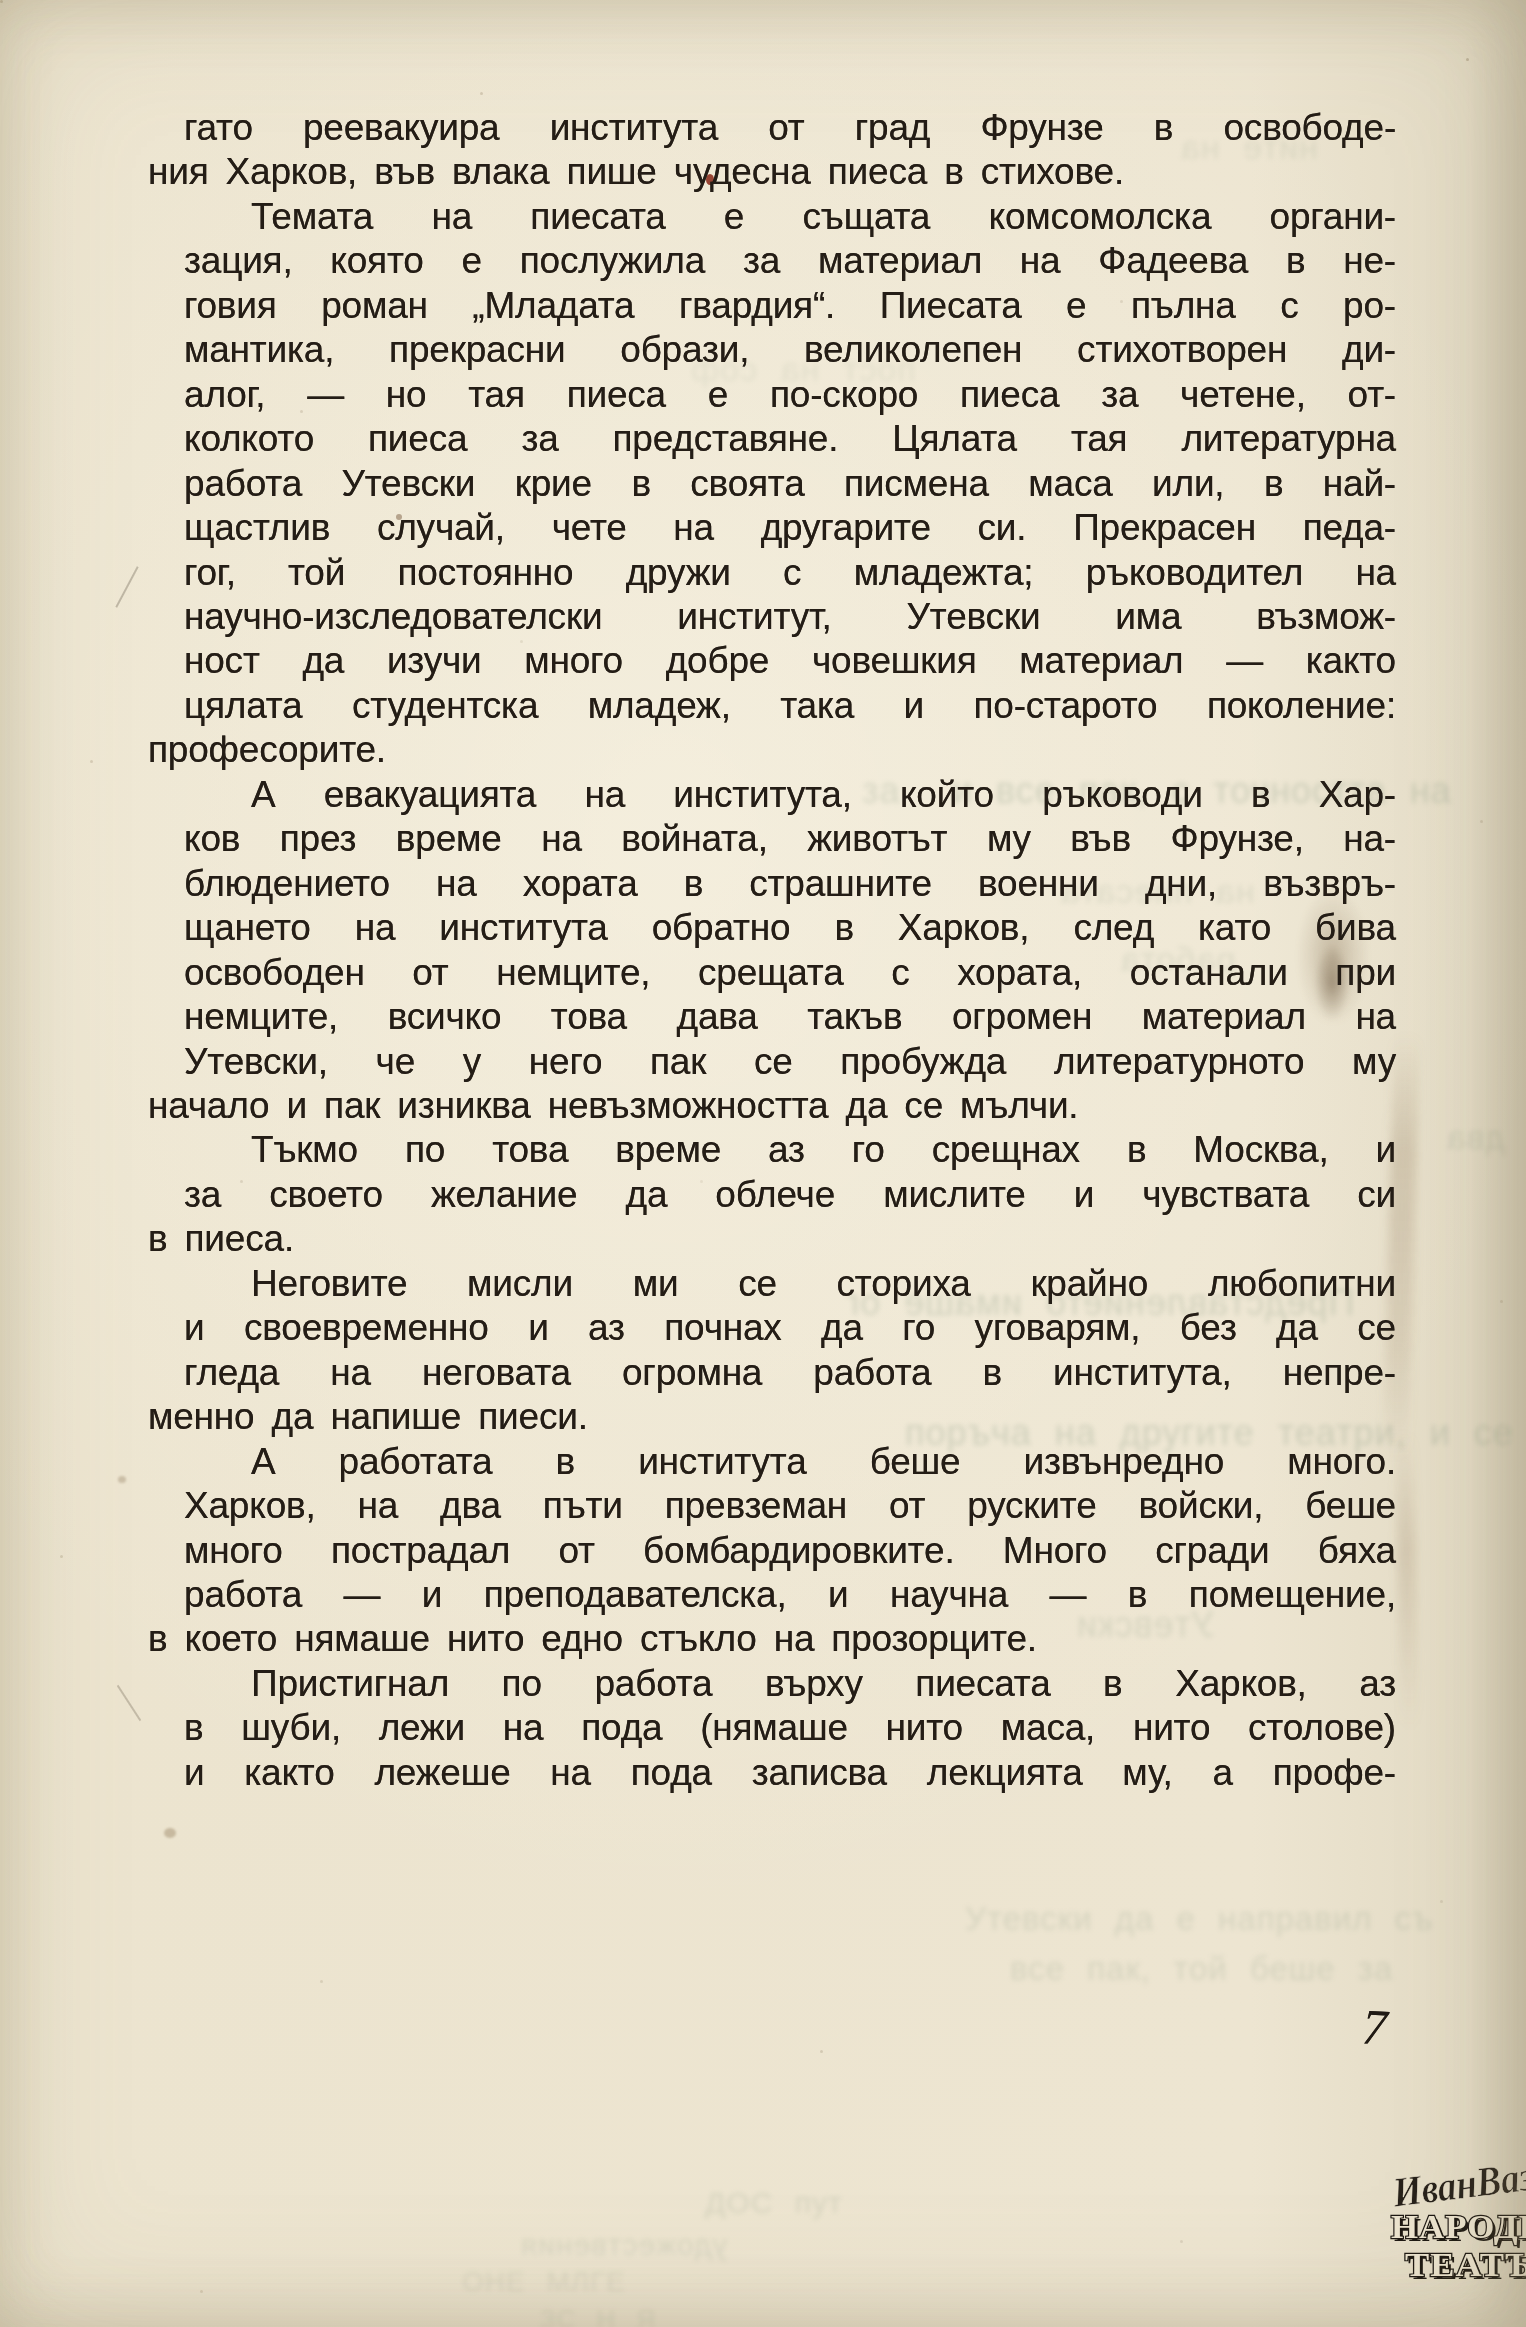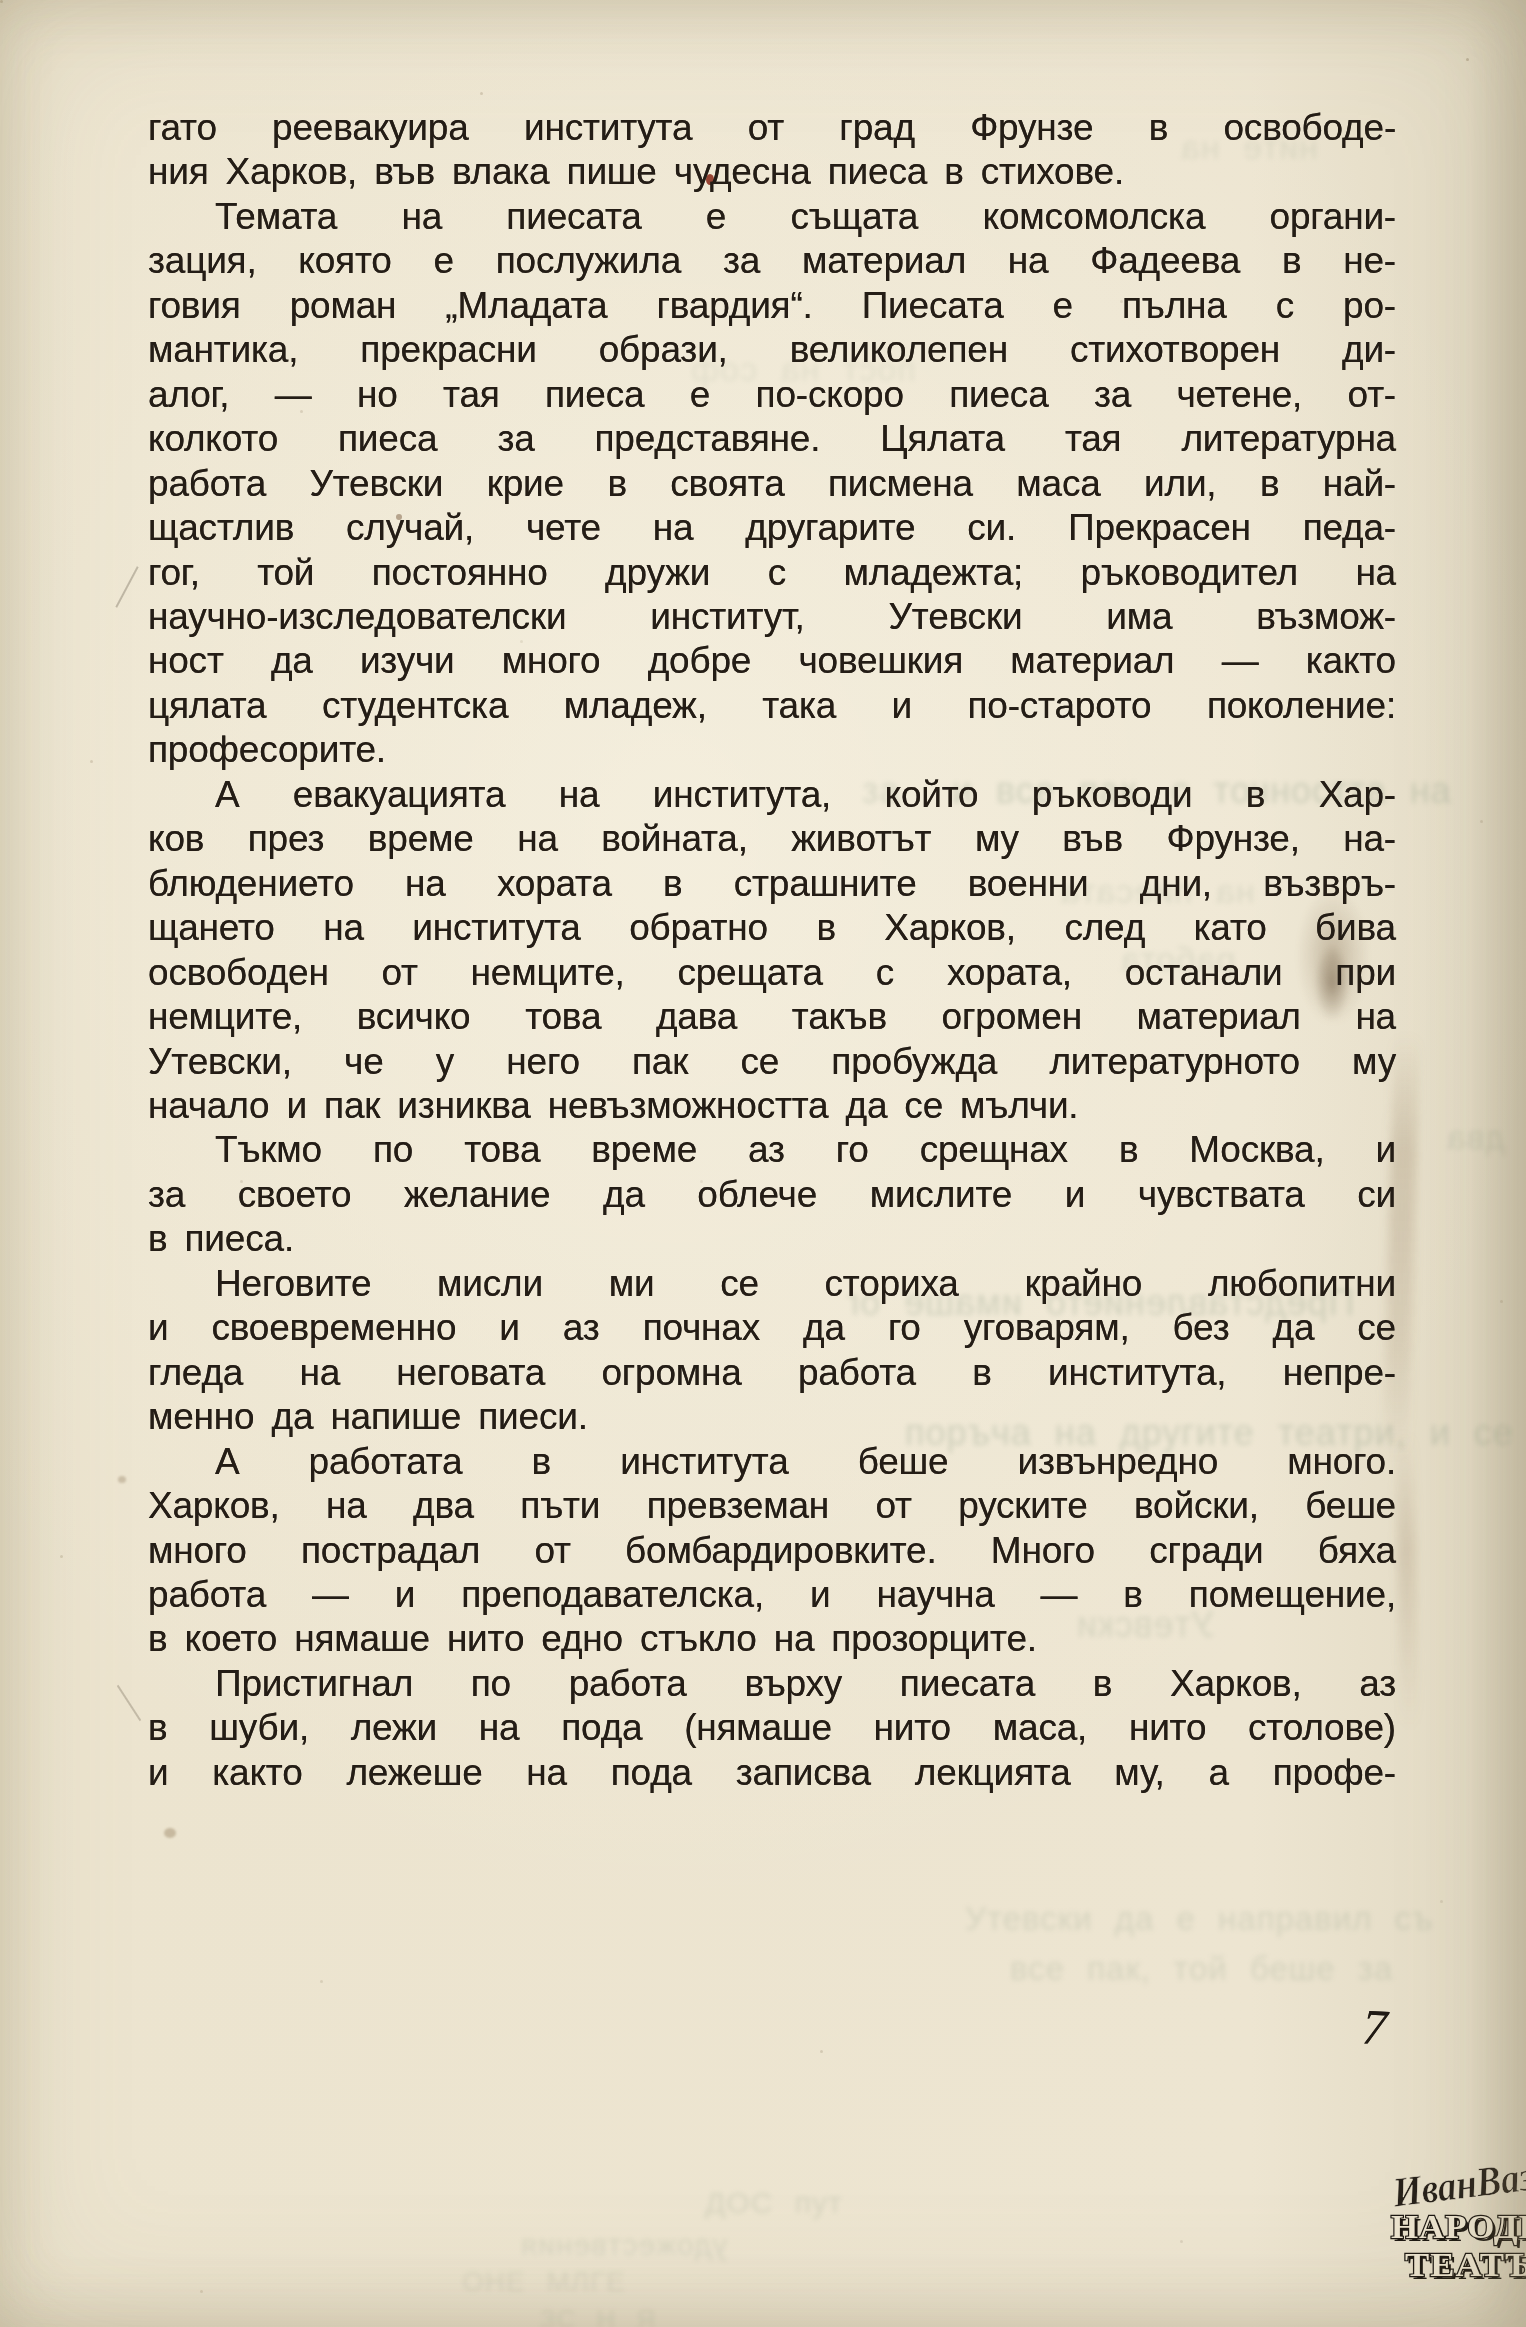--- a/index.html
+++ b/index.html
@@ -35,21 +35,21 @@
   }
 
   
   .text-block{
     position:absolute;left:148px;top:106px;width:1248px;
     font-size:37px;line-height:44.45px;color:#241d16;
     letter-spacing:-0.2px;word-spacing:7px;
     text-shadow:0 0 0.6px rgba(36,29,22,.85);
   }
   .line{min-height:44.45px;text-align:left;}
-  .line.just{text-align:justify;text-align-last:justify;}
+  .line.just{text-align:justify;text-align-last:justify;margin-left:36px;}
   .line.indent{text-indent:67px;}
 
   .page-number{
     position:absolute;left:1362px;top:1998px;
     font-family:"Liberation Serif",serif;font-style:italic;
     font-size:50px;color:#201a14;transform:rotate(3deg);
     text-shadow:0 0 0.5px rgba(32,26,20,.9);
   }
 
   .stamp{position:absolute;left:1341px;top:2158px;width:194px;height:134px;margin-left:44px;}

